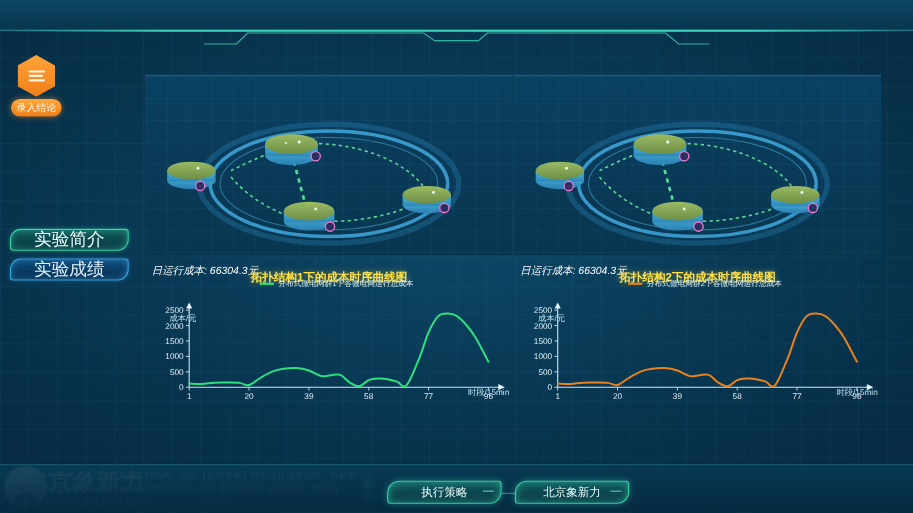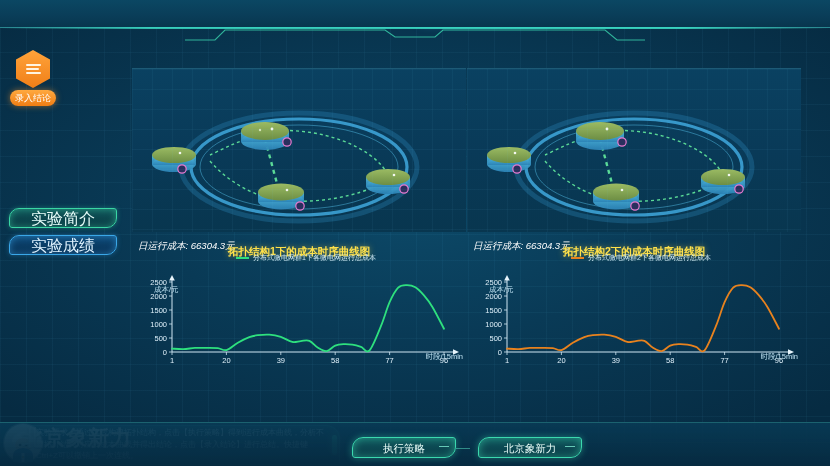--- a/index.html
+++ b/index.html
@@ -204,21 +204,21 @@
     text-shadow: 0 1px 2px rgba(0,0,0,.4);
   }
   .wm-circle {
     position: absolute; left: 4px; bottom: 4px; width: 38px; height: 38px;
     border-radius: 50%; background: rgba(250,250,252,.88);
     box-shadow: 0 0 0 1px rgba(255,255,255,.4);
   }
   .wm-face { position: absolute; left: 8px; bottom: 4px; width: 30px; height: 34px; }
 
   .action-btns {
-    position: absolute; left: 352px; bottom: 8px; display: flex; gap: 22px; z-index: 18;
+    position: absolute; left: 352px; bottom: 8px; display: flex; gap: 12px; z-index: 18;
   }
   .action-btn {
     width: 104px; height: 21px; line-height: 20px; text-align: center;
     font-size: 10.5px; color: #eafff9; cursor: pointer;
     background: linear-gradient(180deg, rgba(18,96,98,.8), rgba(10,58,70,.9));
     border: 1px solid #3bd8ae;
     border-radius: 11px 3px 11px 3px;
     box-shadow: 0 0 8px rgba(60,225,180,.5) inset, 0 0 7px rgba(60,225,180,.4);
     position: relative;
   }

